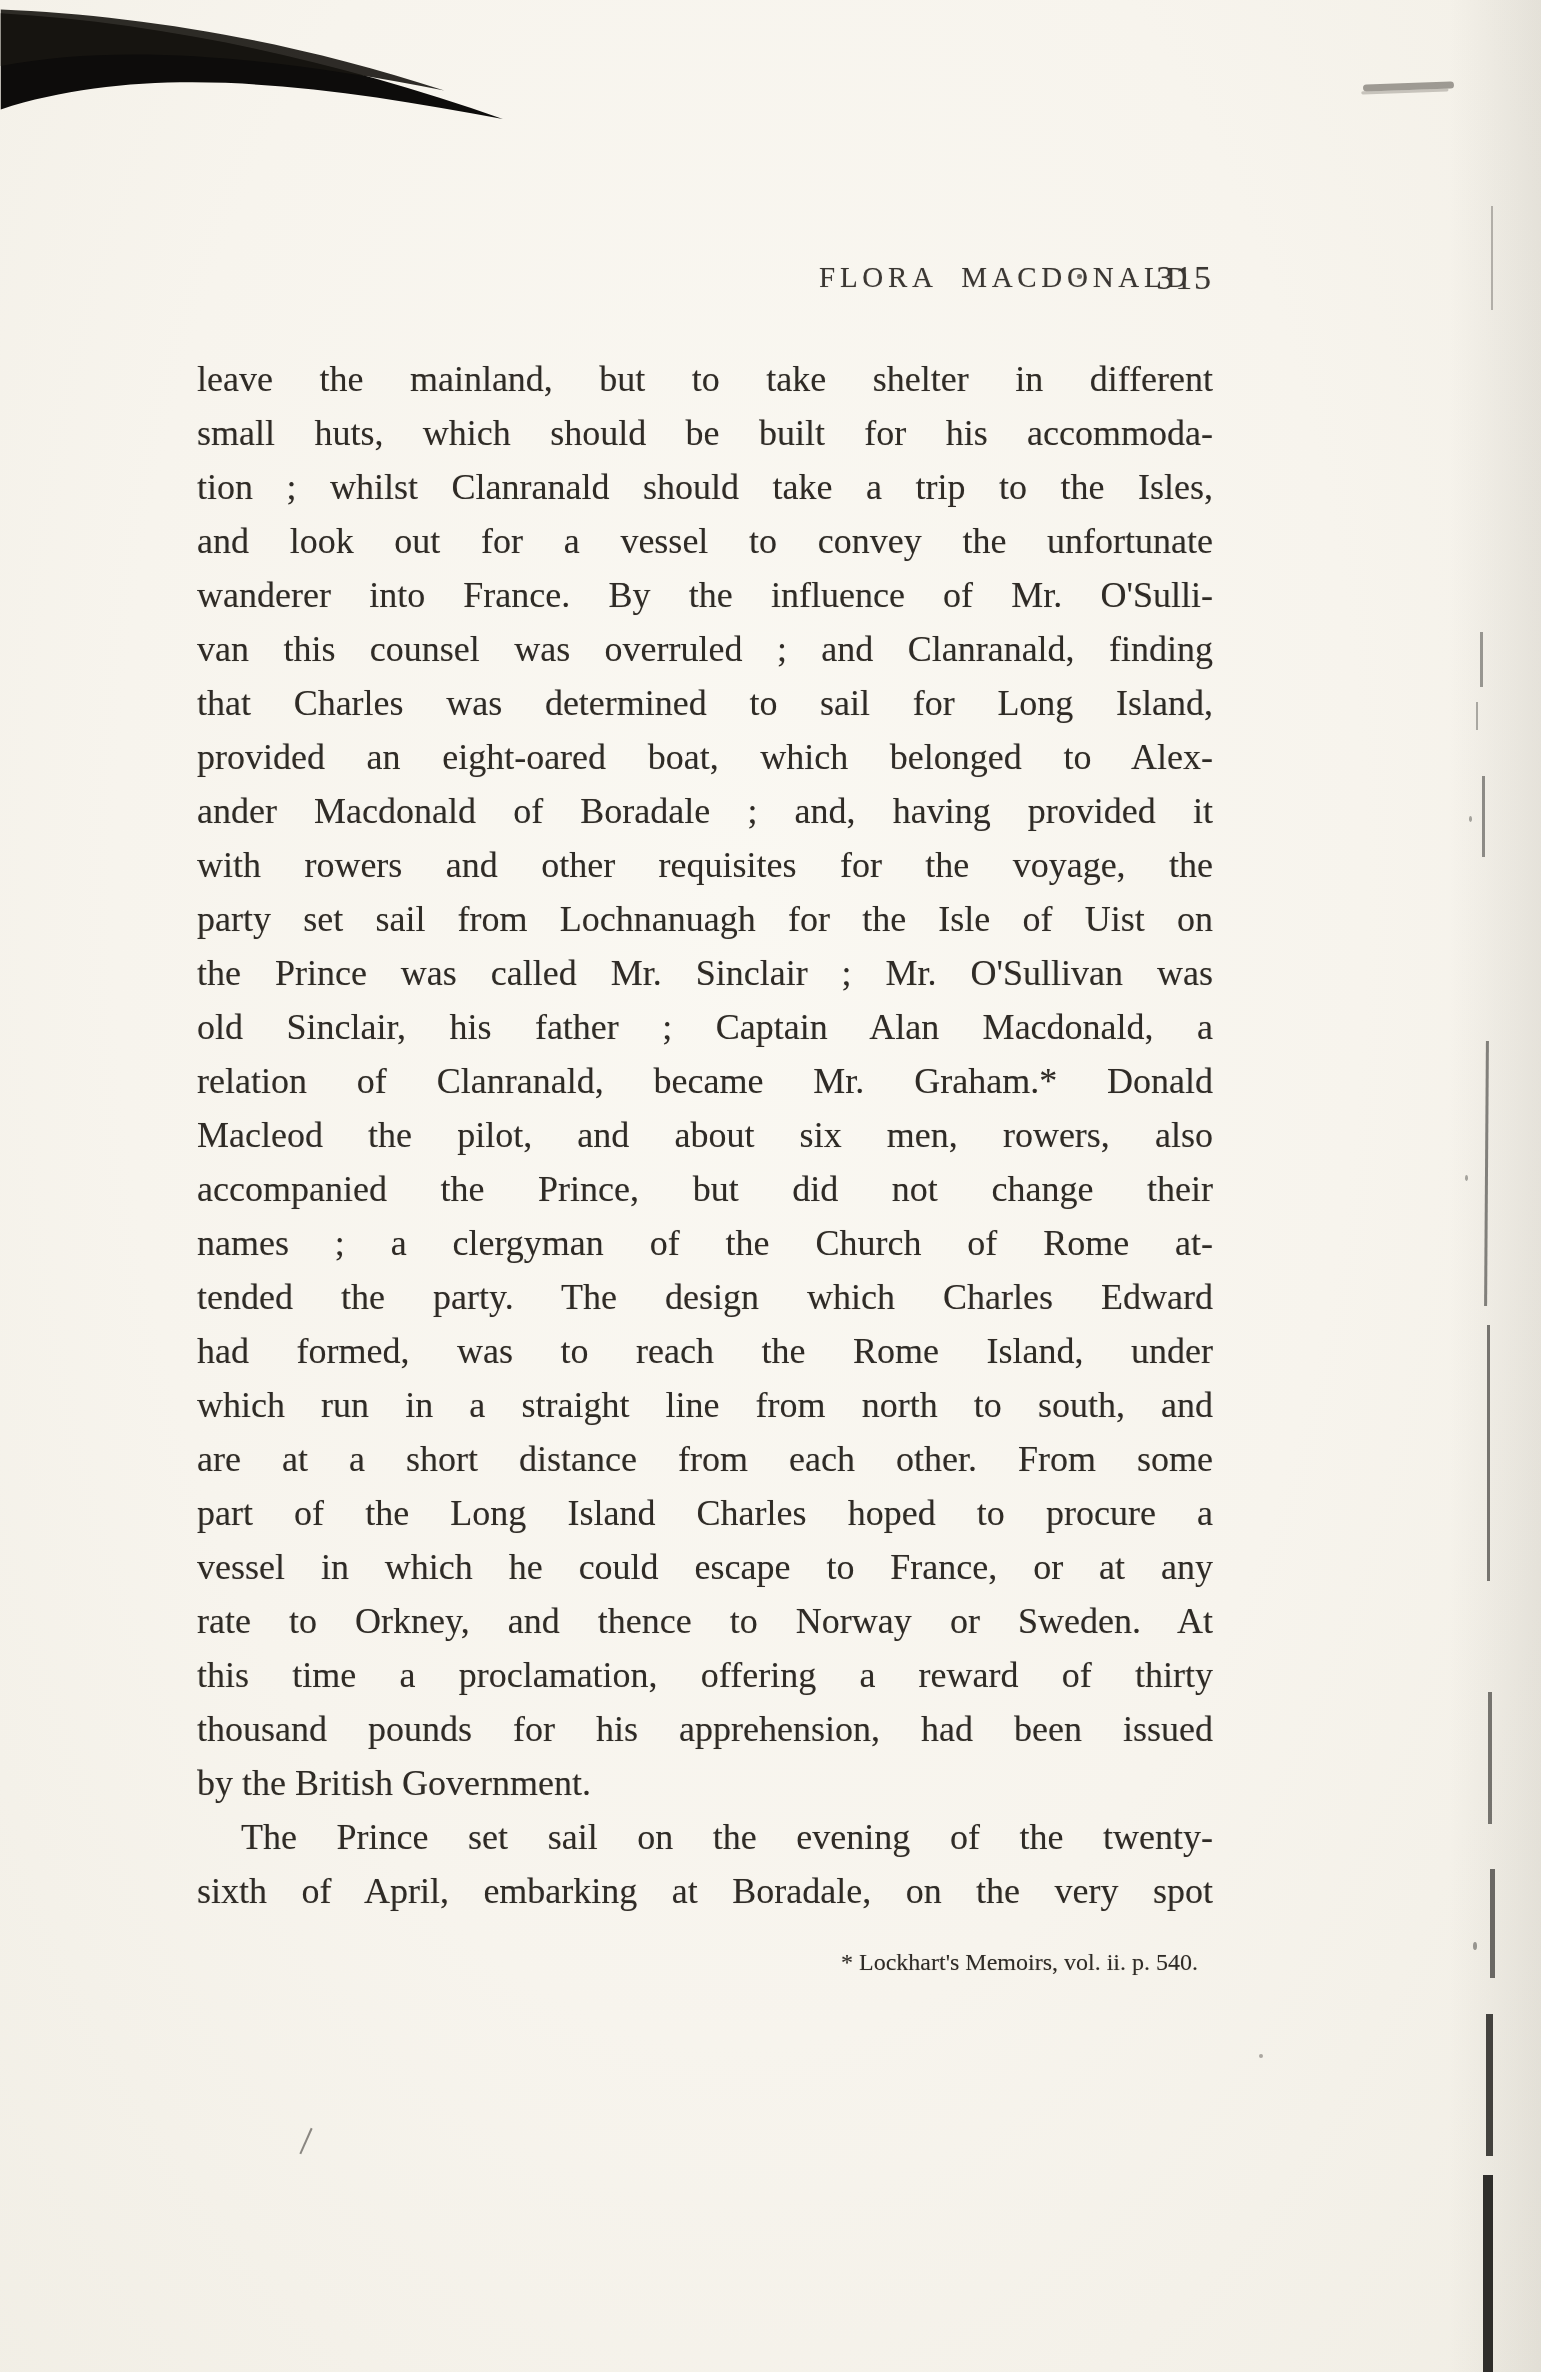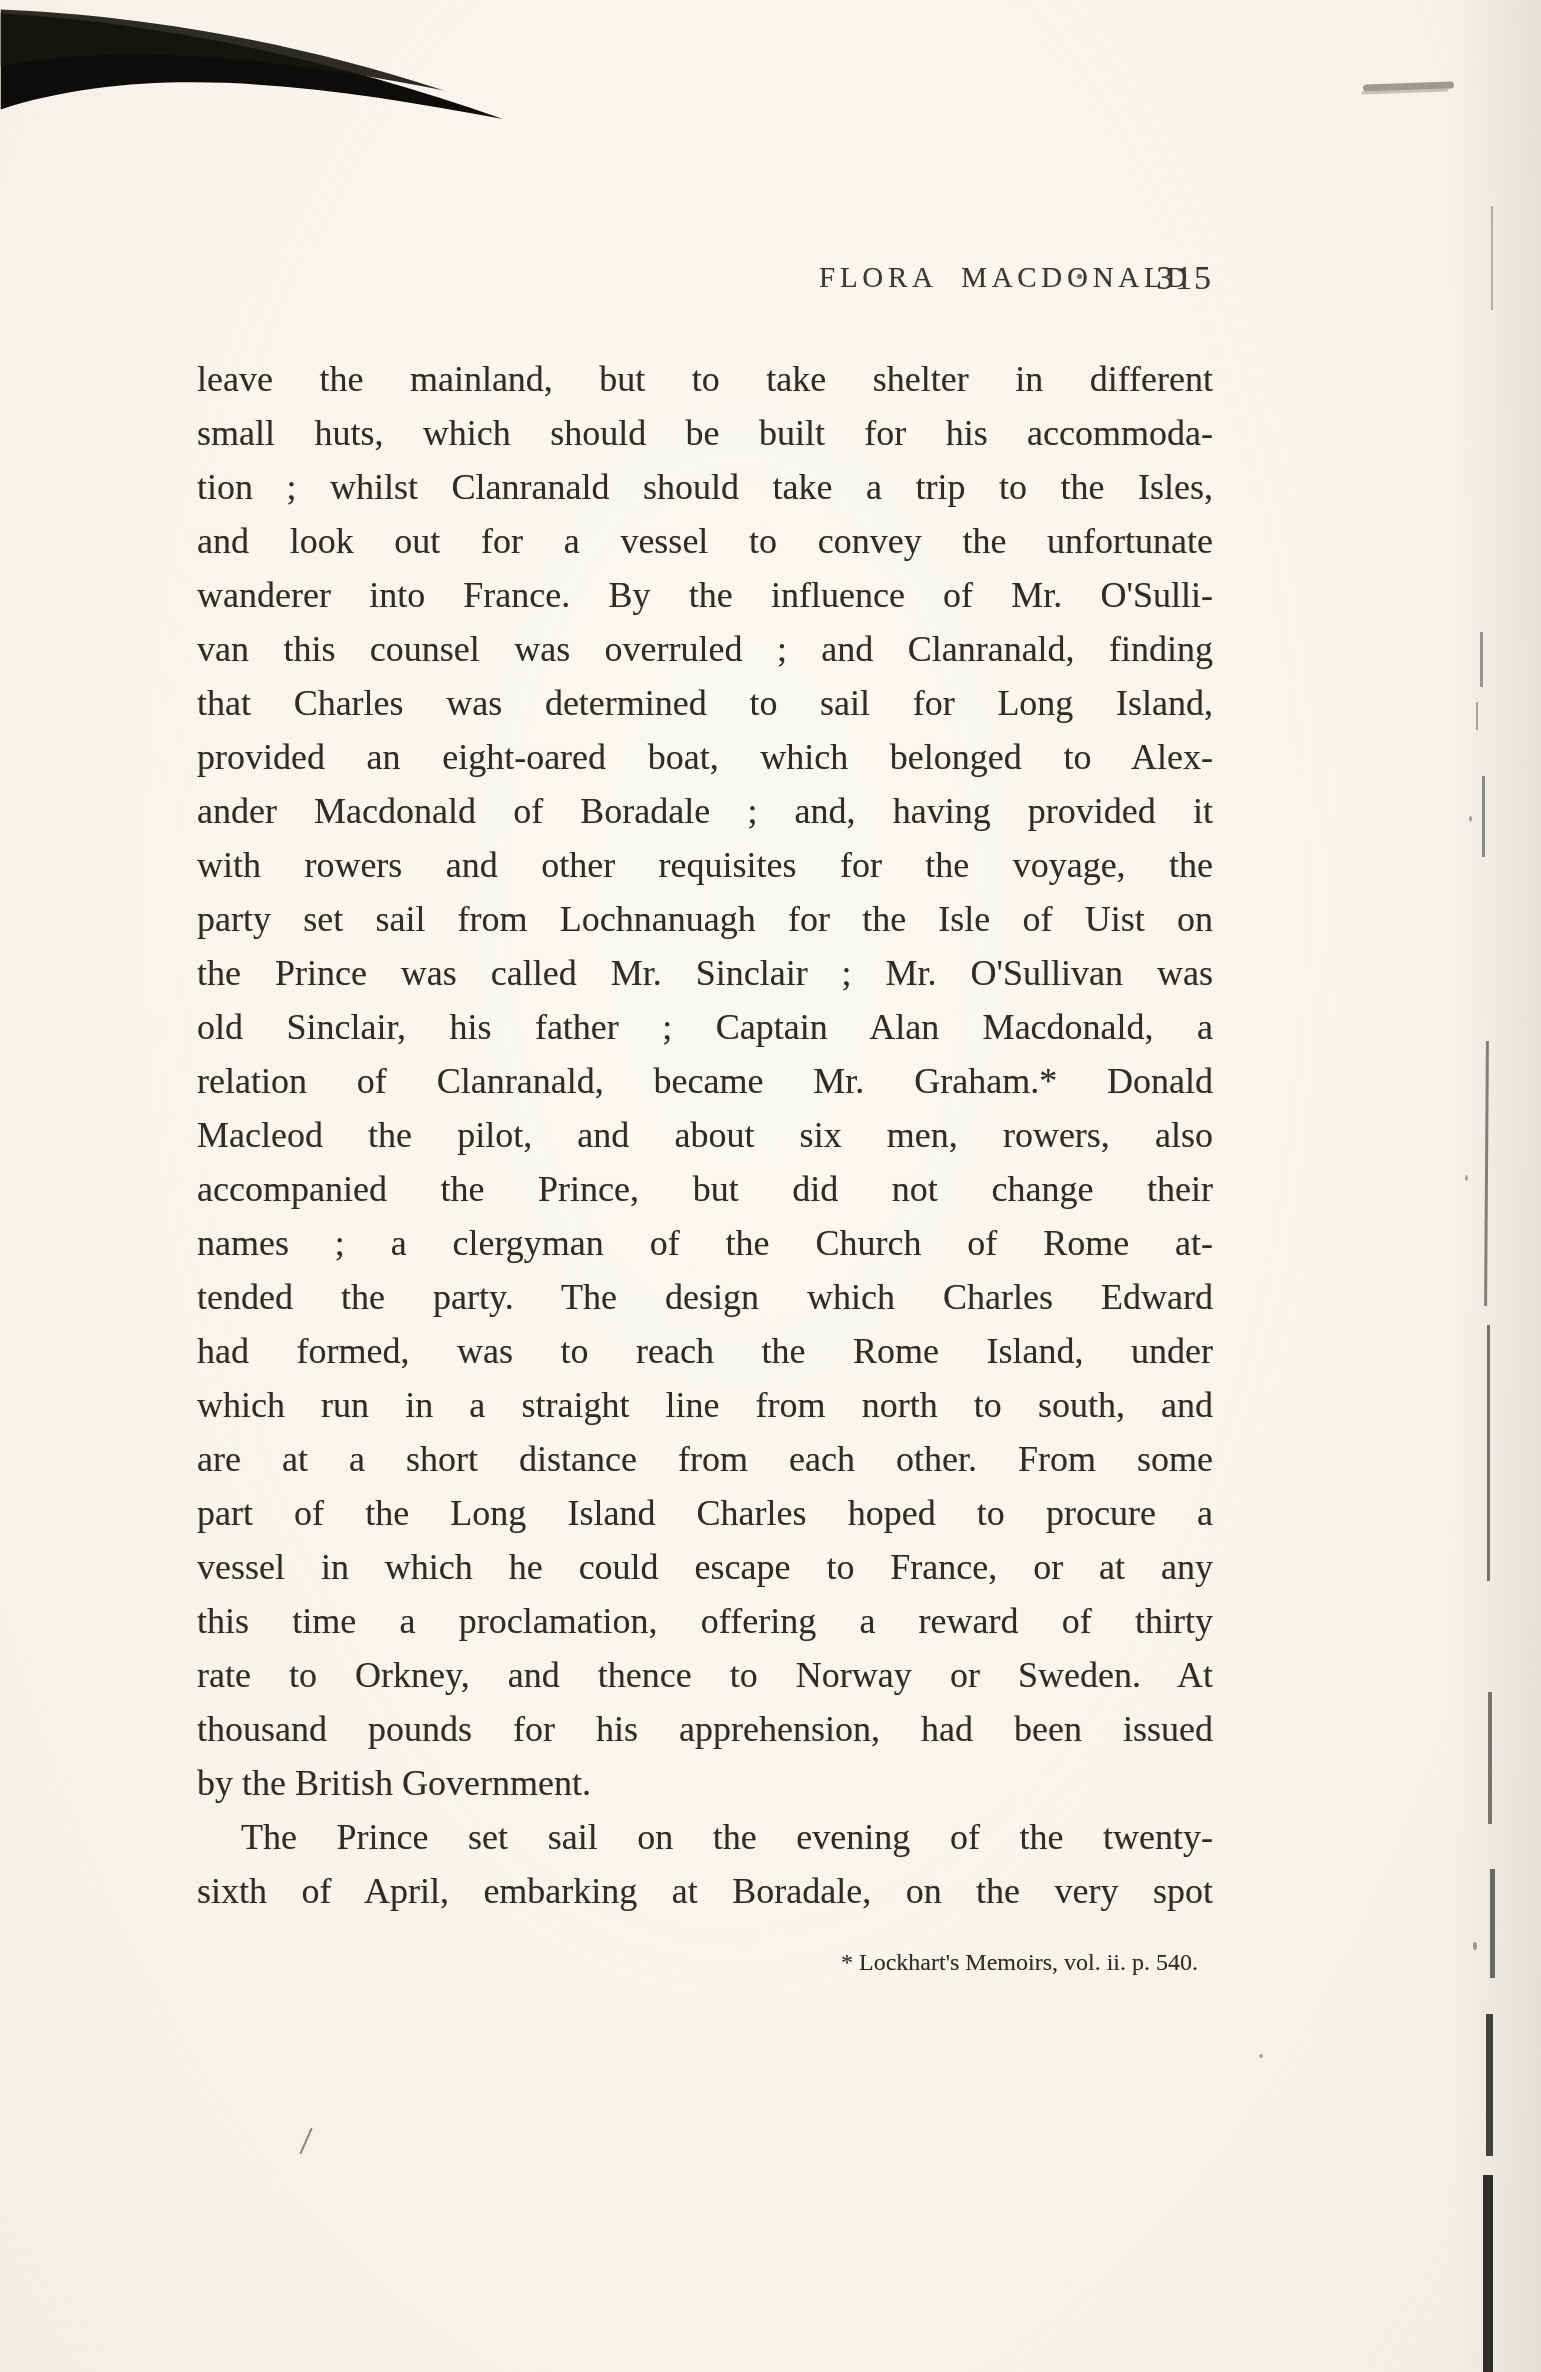--- a/index.html
+++ b/index.html
@@ -186,22 +186,22 @@
       <div class="line">relation of Clanranald, became Mr. Graham.* Donald</div>
       <div class="line">Macleod the pilot, and about six men, rowers, also</div>
       <div class="line">accompanied the Prince, but did not change their</div>
       <div class="line">names ; a clergyman of the Church of Rome at-</div>
       <div class="line">tended the party. The design which Charles Edward</div>
       <div class="line">had formed, was to reach the Rome Island, under</div>
       <div class="line">which run in a straight line from north to south, and</div>
       <div class="line">are at a short distance from each other. From some</div>
       <div class="line">part of the Long Island Charles hoped to procure a</div>
       <div class="line">vessel in which he could escape to France, or at any</div>
+      <div class="line">rate to Orkney, and thence to Norway or Sweden. At</div>
       <div class="line">this time a proclamation, offering a reward of thirty</div>
-      <div class="line">rate to Orkney, and thence to Norway or Sweden. At</div>
       <div class="line">thousand pounds for his apprehension, had been issued</div>
       <div class="line flush">by the British Government.</div>
       <div class="line indent">The Prince set sail on the evening of the twenty-</div>
       <div class="line">sixth of April, embarking at Boradale, on the very spot</div>
       <div class="footnote">* Lockhart's Memoirs, vol. ii. p. 540.</div>
     </div>
 
 </div>
 
 

